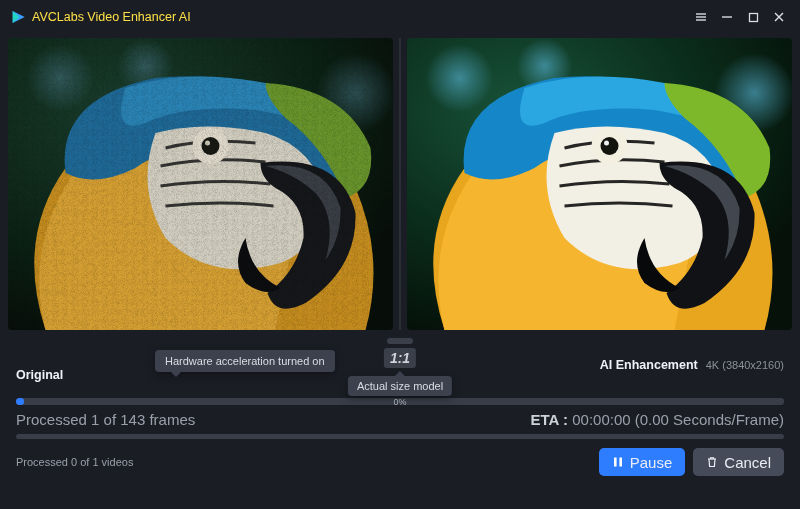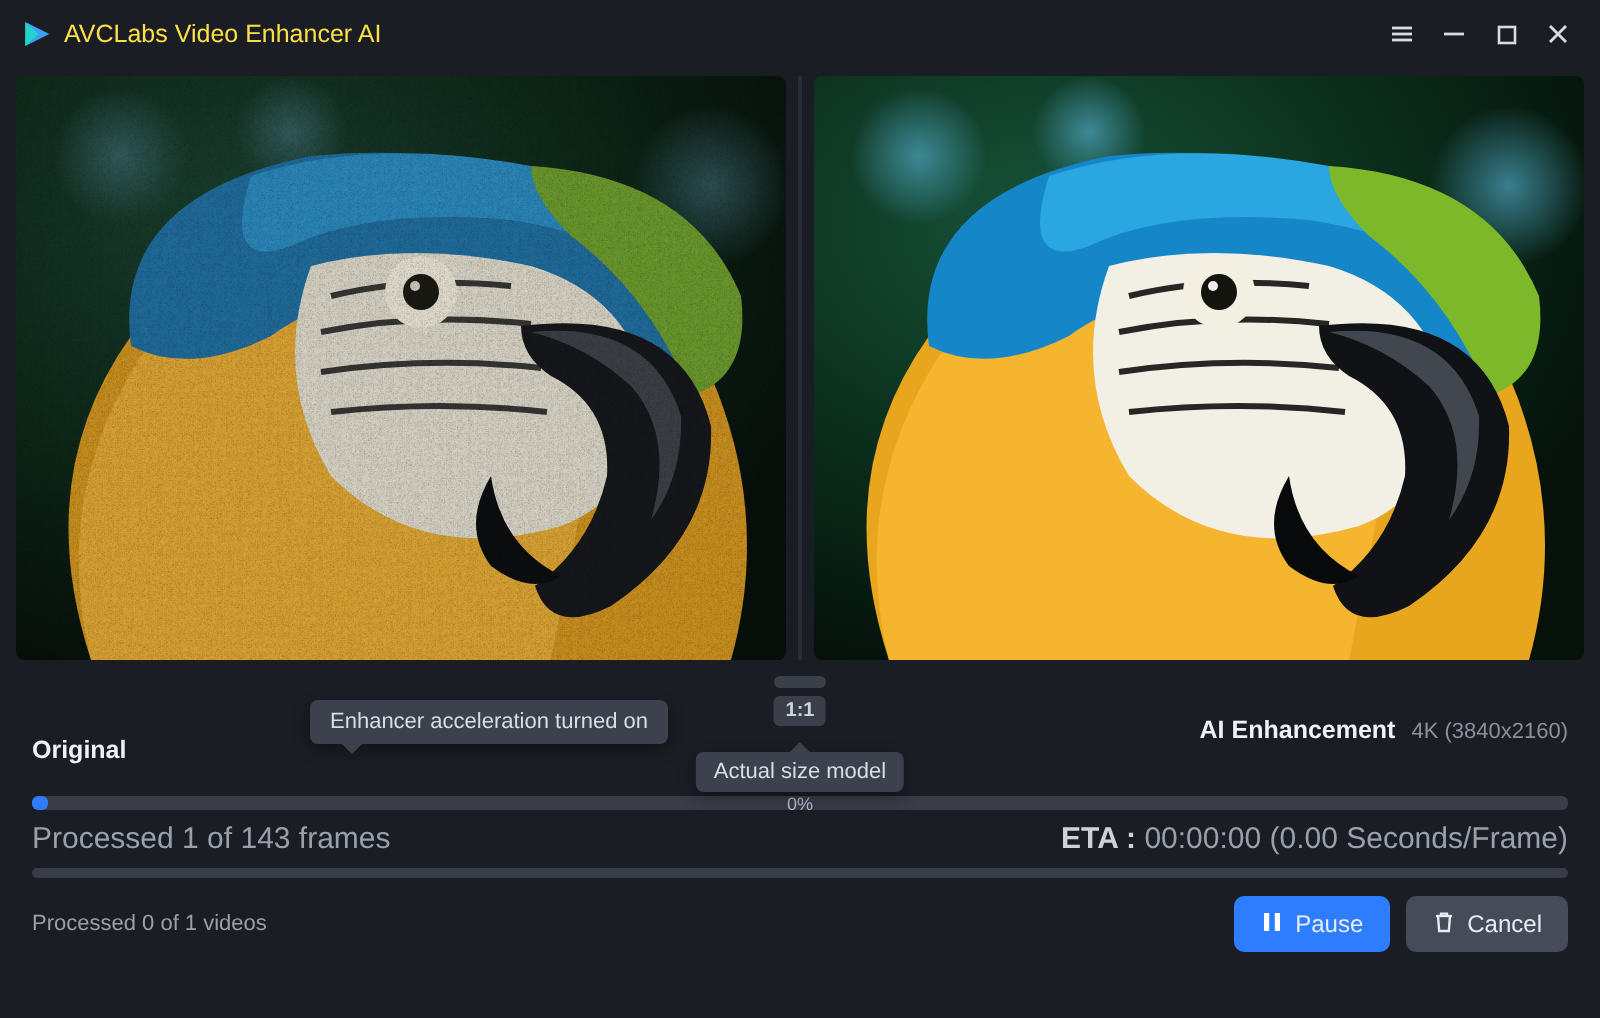--- a/index.html
+++ b/index.html
@@ -101,25 +101,26 @@
 .labelsrow .resolution {
   font-size: 11px;
   color: #8b909a;
 }
 .ratio-badge {
   position: absolute;
   left: 50%;
   transform: translateX(-50%);
   top: -4px;
   padding: 2px 6px;
-  font-size: 10px;
+  font-size: 14px;
   font-weight: 600;
   color: #cfd3da;
   background: #3a3f4a;
   border-radius: 3px;
+  font-style: italic;
 }
 .hw-toast {
   position: absolute;
   left: 155px;
   top: -2px;
   padding: 5px 10px;
   background: #3c414d;
   color: #d9dde4;
   border-radius: 4px;
   font-size: 11px;
@@ -211,21 +212,21 @@
 }
 .bottombar .spacer { flex: 1; }
 .btn {
   display: inline-flex;
   align-items: center;
   gap: 6px;
   height: 28px;
   padding: 0 13px;
   border: none;
   border-radius: 5px;
-  font-size: 12px;
+  font-size: 15px;
   font-weight: 500;
   cursor: pointer;
   color: #e8ecf3;
 }
 .btn-primary { background: #2f7dff; }
 .btn-secondary { background: #454b58; }
 .btn svg { width: 12px; height: 12px; }
 </style>
 </head>
 <body>
@@ -361,21 +362,21 @@
   </div>
 </div>
 
 <div class="handlebar">
   <div class="grip"></div>
 </div>
 
 <div class="labelsrow">
   <span class="left-label">Original</span>
 
-  <div class="hw-toast">Enhancer acceleration turned on</div>
+  <div class="hw-toast">Hardware acceleration turned on</div>
 
   <div class="ratio-badge">1:1</div>
   <div class="tooltip-below">Actual size model</div>
 
   <div class="right-block">
     <span class="right-label">AI Enhancement</span>
     <span class="resolution">4K (3840x2160)</span>
   </div>
 </div>
 

